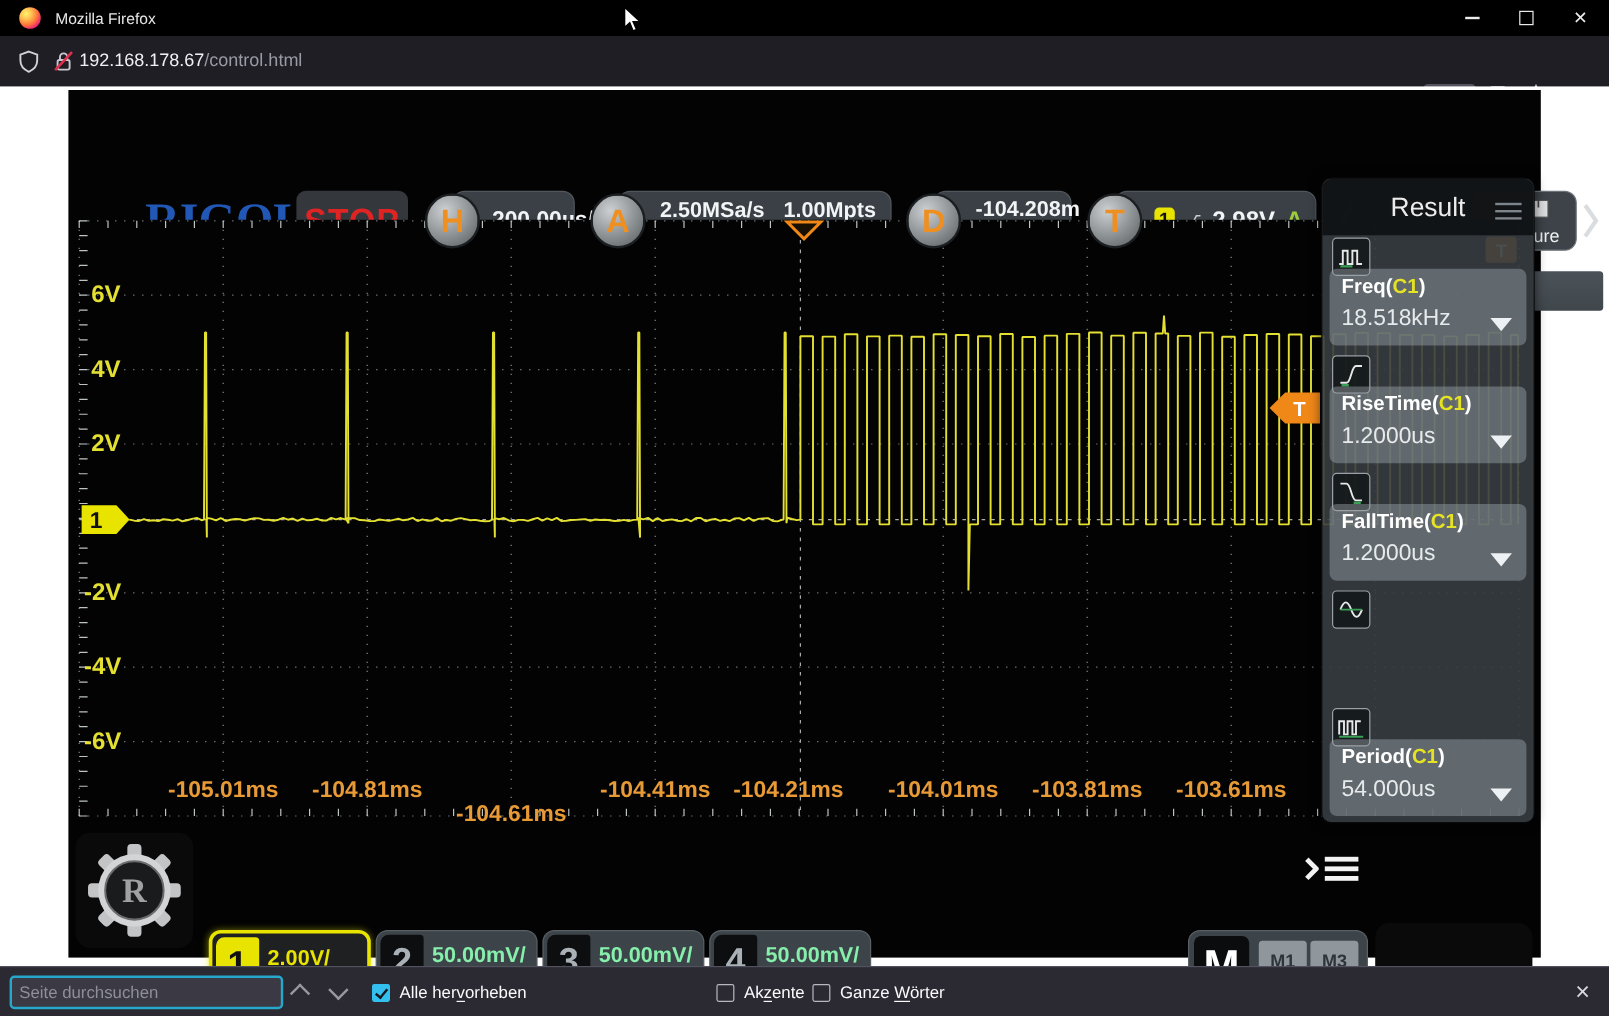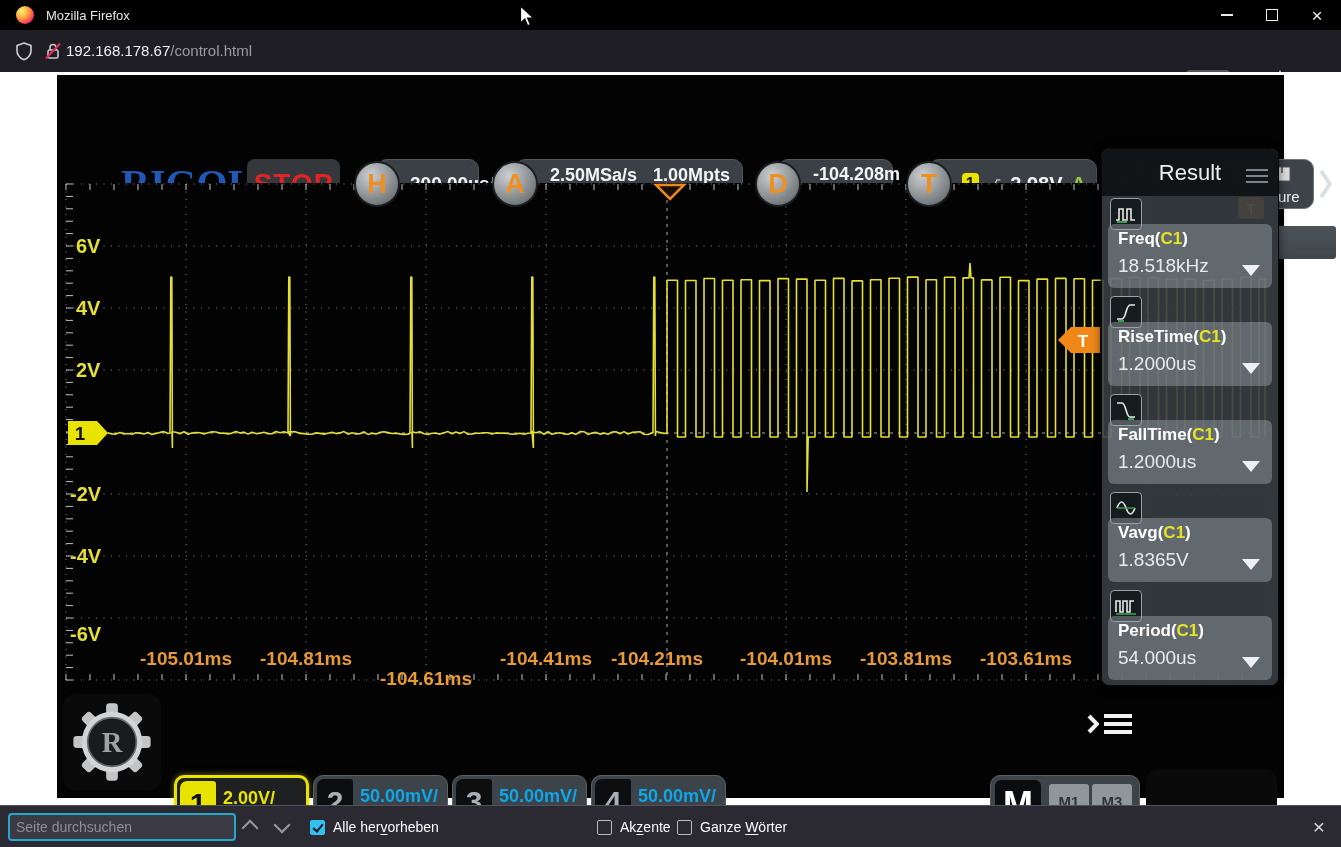--- a/index.html
+++ b/index.html
@@ -82,21 +82,21 @@
   .tile-black{background:#0a0a0a;border-radius:12px;}
   .chbtn{top:700px;width:135px;height:87px;border-radius:10px;box-sizing:border-box;}
   .ch-on{background:#1e2022;border:3px solid #e8e400;box-shadow:0 0 6px rgba(232,228,0,.5);}
   .ch-off{background:#3d4449;border:1px solid #596066;}
   .chbadge{left:3px;top:3px;width:36px;height:46px;border-radius:7px 3px 3px 3px;
      display:flex;align-items:center;justify-content:center;font-size:30px;font-weight:bold;}
   .b-on{background:#e8e400;color:#111;}
   .b-off{background:#0c0e10;color:#aab1b6;}
   .chtext{left:46px;top:8px;font-size:18px;font-weight:bold;line-height:24px;white-space:nowrap;}
   .sc-on{color:#e8e400;} .of-on{color:#f2f2f2;}
-  .sc-off,.of-off{color:#0ea5e9;}
+  .sc-off,.of-off{color:#86efac;}
   .gnd{left:60%;bottom:7px;width:24px;}
   .gnd .bar{width:22px;height:3px;background:currentColor;}
   .g-on{color:#ececec;} .g-off{color:#9aa1a6;}
   .mathpanel{left:933px;top:700px;width:150px;height:87px;background:#3d4449;border:1px solid #596066;border-radius:10px;box-sizing:border-box;}
   .mbadge{left:4px;top:4px;width:46px;height:50px;background:#0a0c0d;border-radius:6px;color:#fff;
      font-size:36px;font-weight:bold;display:flex;align-items:center;justify-content:center;}
   .mgrid{left:58px;top:8px;display:grid;grid-template-columns:40px 40px;grid-auto-flow:column;grid-template-rows:34px 34px;gap:3px;}
   .mgrid div{background:#8f969c;border-radius:3px;color:#2e3439;font-size:15px;font-weight:bold;
      display:flex;align-items:center;justify-content:center;}
   .rmt{left:1089px;top:694px;width:131px;height:96px;display:flex;align-items:center;justify-content:center;gap:12px;}
@@ -263,21 +263,21 @@
       <polygon points="1058,340 1071,327 1100,327 1100,353 1071,353" fill="#f08818"></polygon>
       <text x="1083" y="347" fill="#fff" font-size="17" font-weight="bold" text-anchor="middle">T</text>
     </g>
   </svg>
 
   <div class="abs vlabel" style="left:19px;top:160px;">6V</div>
   <div class="abs vlabel" style="left:19px;top:222px;">4V</div>
   <div class="abs vlabel" style="left:19px;top:284px;">2V</div>
   <div class="abs vlabel" style="left:13px;top:408px;">-2V</div>
   <div class="abs vlabel" style="left:13px;top:470px;">-4V</div>
-  <div class="abs vlabel" style="left:13px;top:548px;">-6V</div>
+  <div class="abs vlabel" style="left:13px;top:532px;">-6V</div>
 
   <div class="abs tlabel" style="left:69px;top:573px;">-105.01ms</div>
   <div class="abs tlabel" style="left:189px;top:573px;">-104.81ms</div>
   <div class="abs tlabel" style="left:309px;top:573px;margin-top:20px;">-104.61ms</div>
   <div class="abs tlabel" style="left:429px;top:573px;">-104.41ms</div>
   <div class="abs tlabel" style="left:540px;top:573px;">-104.21ms</div>
   <div class="abs tlabel" style="left:669px;top:573px;">-104.01ms</div>
   <div class="abs tlabel" style="left:789px;top:573px;">-103.81ms</div>
   <div class="abs tlabel" style="left:909px;top:573px;">-103.61ms</div>
 
@@ -343,25 +343,20 @@
         <div class="abs rcaret"></div>
       </div>
     </div>
 
     <div class="abs ritem" style="top:343px;">
       <div class="abs ricon">
         <svg width="24" height="24" viewBox="0 0 24 24">
             <path d="M3 12 q4.5 -12 9 0 q4.5 12 9 0" fill="none" stroke="#e8e8e8" stroke-width="1.6"></path>
             <path d="M3 12 h18" stroke="#3aa055" stroke-width="1.4"></path>
           </svg>
-      </div>
-      <div class="abs rcard">
-        <div class="rname"><span>Vavg(</span><span class="ch">C1</span><span>)</span></div>
-        <div class="rvalue">1.8365V</div>
-        <div class="abs rcaret"></div>
       </div>
     </div>
 
     <div class="abs ritem" style="top:441px;">
       <div class="abs ricon">
         <svg width="24" height="24" viewBox="0 0 24 24">
             <path d="M2 18 v-11 h4 v11 h3 v-11 h4 v11 h3 v-11 h4" fill="none" stroke="#e8e8e8" stroke-width="1.6"></path>
             <path d="M2 20 h20" stroke="#3aa055" stroke-width="1.6"></path>
           </svg>
       </div>

